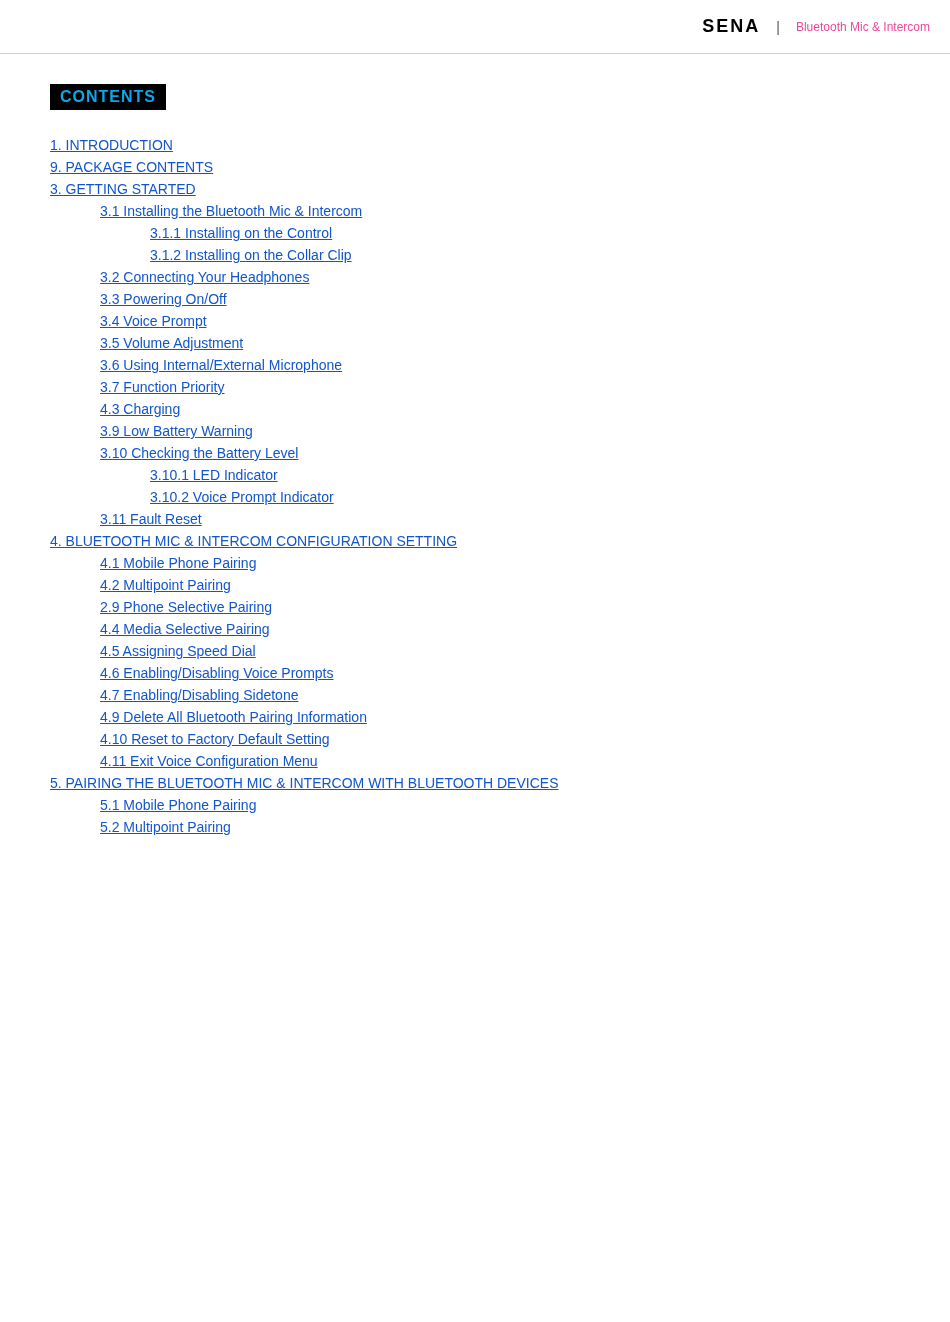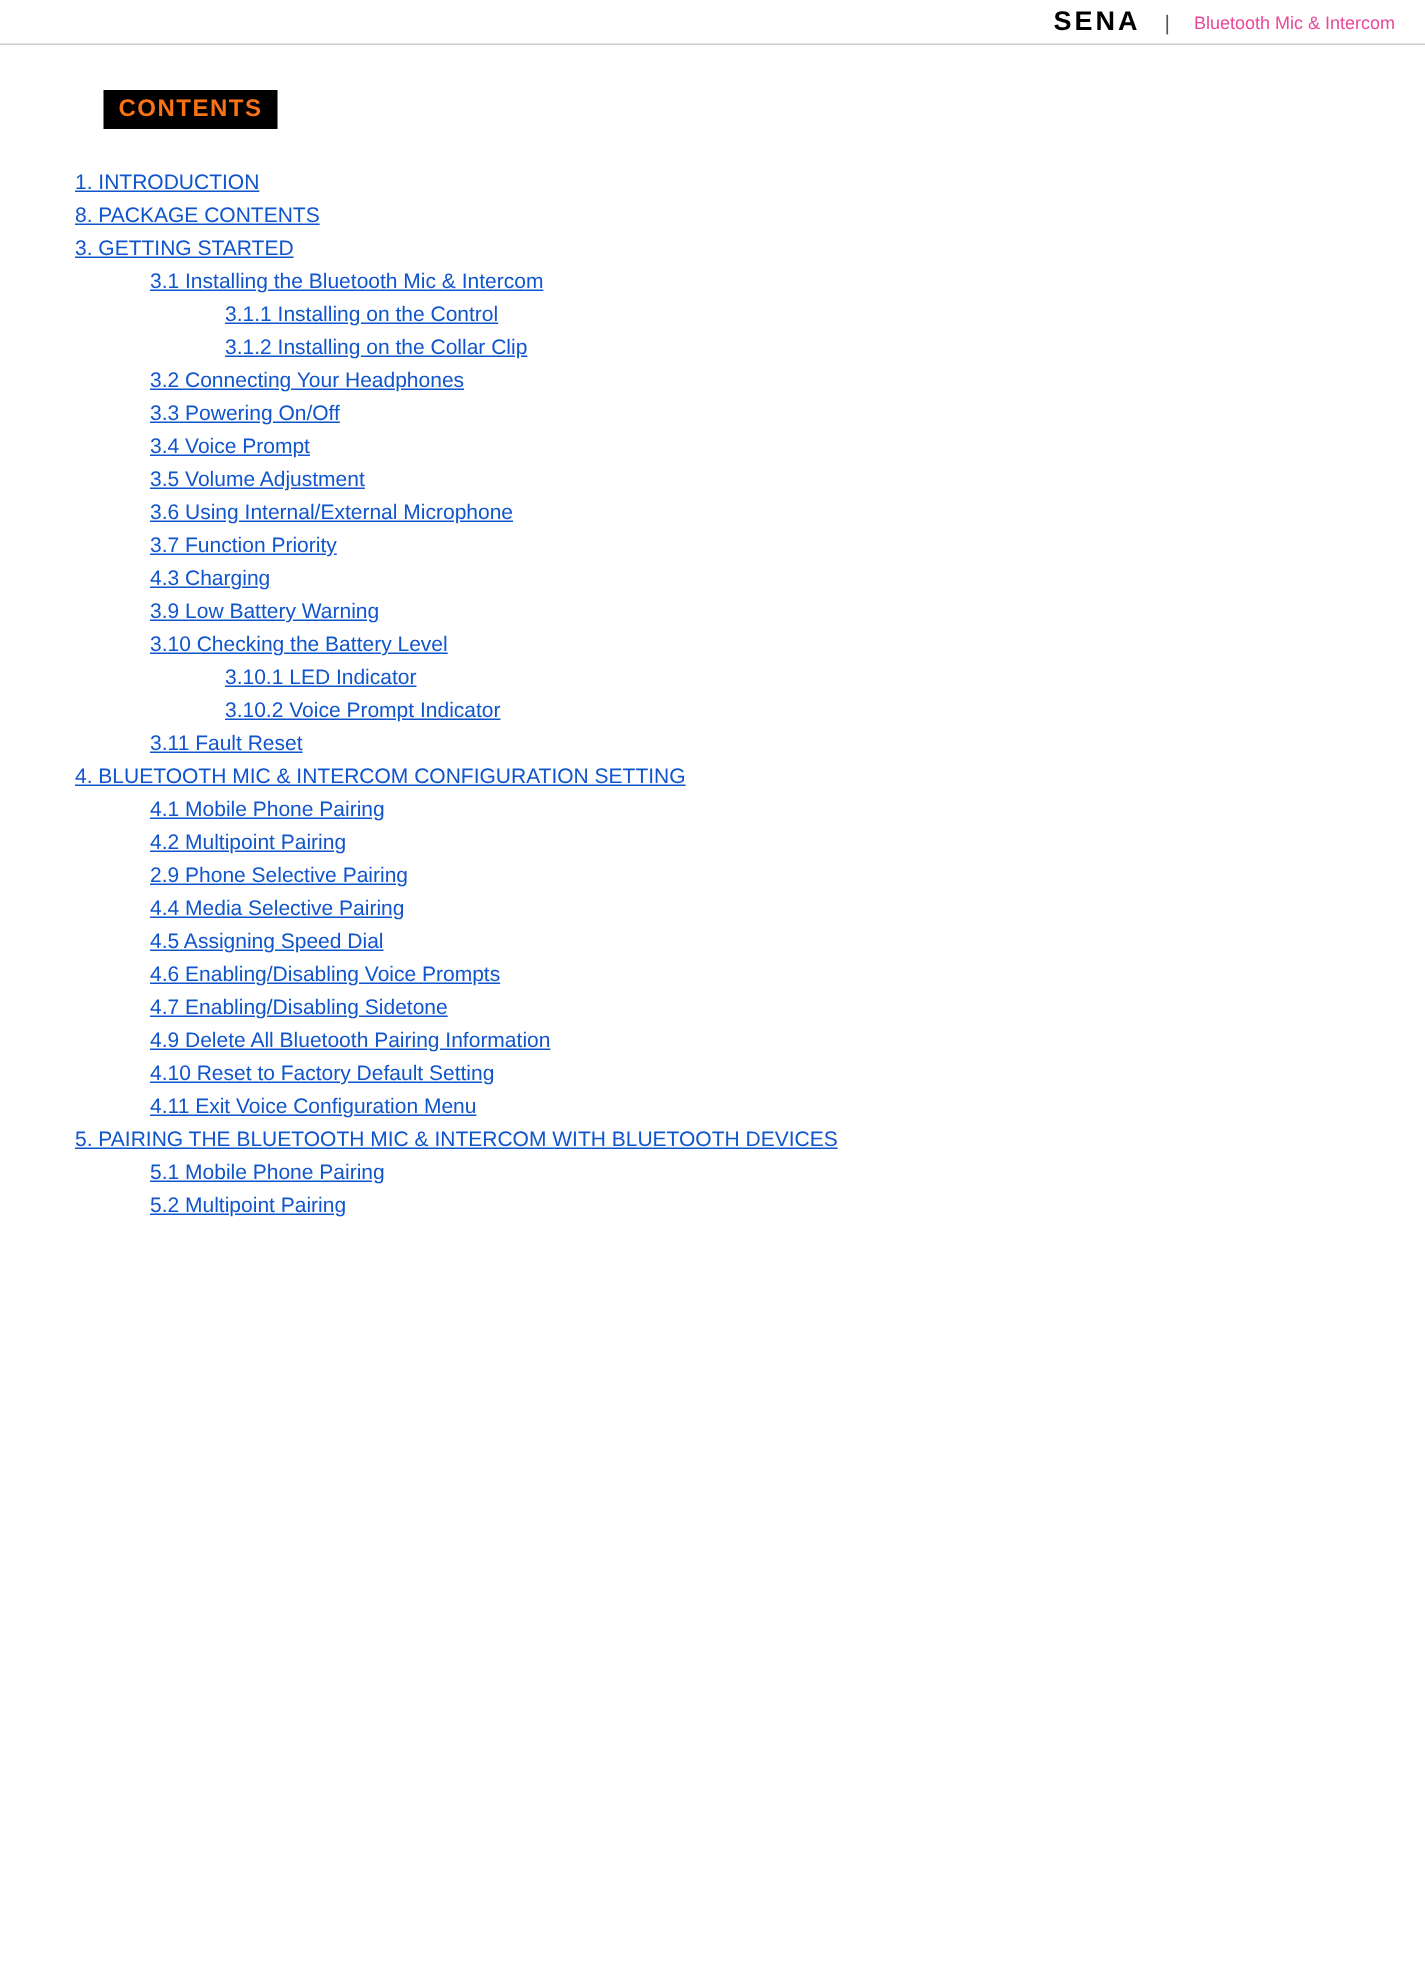--- a/index.html
+++ b/index.html
@@ -14,21 +14,21 @@
       font-size: 14px;
       color: #000000;
       width: 950px;
       min-height: 1322px;
     }
 
     .header {
       display: flex;
       justify-content: flex-end;
       align-items: center;
-      padding: 4px 20px;
+      padding: 16px 20px;
       border-bottom: 1px solid #cccccc;
       background: #ffffff;
     }
 
     .header-logo {
       display: flex;
       align-items: center;
       gap: 8px;
     }
 
@@ -50,27 +50,26 @@
       color: #ec4899;
     }
 
     .main-content {
       padding: 30px 50px;
     }
 
     .contents-heading {
       display: inline-block;
       background-color: #000000;
-      color: #f97316;
+      color: #0ea5e9;
       font-weight: bold;
       font-size: 16px;
       padding: 4px 10px;
       margin-bottom: 28px;
       letter-spacing: 1px;
-      margin-left: 19px;
     }
 
     .toc {
       list-style: none;
       line-height: 1.0;
     }
 
     .toc a {
       color: #1155CC;
       text-decoration: underline;
@@ -108,21 +107,21 @@
 </div>
 
 <div class="main-content">
 
   
   <div class="contents-heading">CONTENTS</div>
 
   
   <ul class="toc" id="toc-list">
   <li class="toc-item level-1"><a href="#">1. INTRODUCTION</a></li>
-      <li class="toc-item level-1"><a href="#">8. PACKAGE CONTENTS</a></li>
+      <li class="toc-item level-1"><a href="#">9. PACKAGE CONTENTS</a></li>
       <li class="toc-item level-1"><a href="#">3. GETTING STARTED</a></li>
       <li class="toc-item level-2"><a href="#">3.1 Installing the Bluetooth Mic &amp; Intercom</a></li>
       <li class="toc-item level-3"><a href="#">3.1.1 Installing on the Control</a></li>
       <li class="toc-item level-3"><a href="#">3.1.2 Installing on the Collar Clip</a></li>
       <li class="toc-item level-2"><a href="#">3.2 Connecting Your Headphones</a></li>
       <li class="toc-item level-2"><a href="#">3.3 Powering On/Off</a></li>
       <li class="toc-item level-2"><a href="#">3.4 Voice Prompt</a></li>
       <li class="toc-item level-2"><a href="#">3.5 Volume Adjustment</a></li>
       <li class="toc-item level-2"><a href="#">3.6 Using Internal/External Microphone</a></li>
       <li class="toc-item level-2"><a href="#">3.7 Function Priority</a></li>

